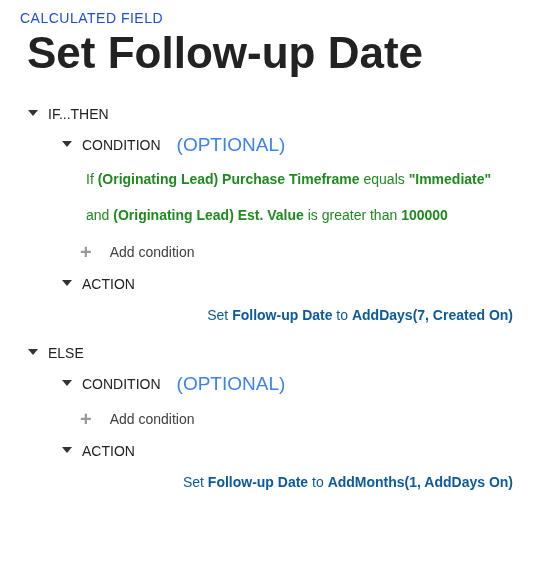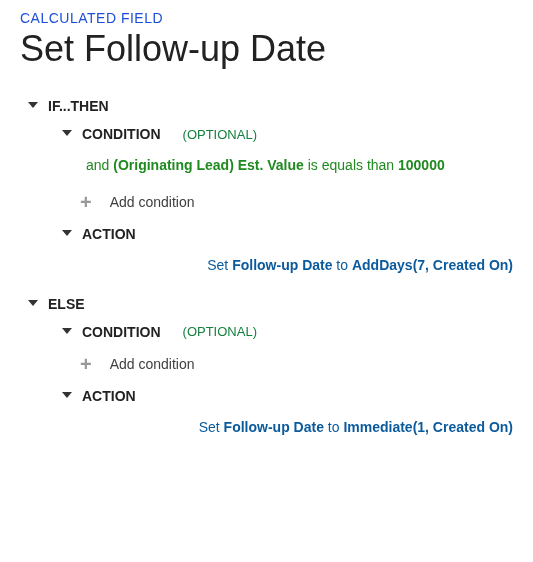--- a/index.html
+++ b/index.html
@@ -9,25 +9,26 @@
     color: #333;
     padding: 10px 20px 30px 20px;
     width: 533px;
   }
   .subtitle {
     font-size: 14px;
     color: #1d4ed8;
     letter-spacing: 0.5px;
   }
   .title {
-    font-size: 36px;
-    font-weight: 400;
+    font-size: 44px;
+    font-weight: 700;
     color: #222;
     margin-top: 2px;
     margin-bottom: 28px;
+    margin-left: 7px;
   }
   .section {
     margin-left: 8px;
     margin-bottom: 18px;
   }
   .subsection {
     margin-left: 34px;
     margin-top: 12px;
     margin-bottom: 14px;
   }
@@ -44,29 +45,29 @@
   }
   .chevron {
     display: inline-block;
     width: 0; height: 0;
     border-left: 5px solid transparent;
     border-right: 5px solid transparent;
     border-top: 6px solid #333;
     transform: translateY(-1px);
   }
   .section-title {
-    font-weight: 700;
+    font-weight: 400;
     font-size: 14px;
     color: #222;
   }
   .optional {
-    font-size: 13px;
-    color: #15803d;
+    font-size: 19px;
+    color: #3b82f6;
     font-weight: 400;
-    margin-left: 12px;
+    margin-left: 6px;
   }
   .green { color: #1f8a1f; }
   .blue { color: #0b5a9c; text-align: right; }
   .bold { font-weight: 700; }
   .add-row {
     display: flex;
     align-items: center;
     gap: 18px;
     margin-left: 18px;
     margin-top: 14px;
@@ -94,21 +95,24 @@
     <span class="section-title">IF...THEN</span>
   </div>
 
   <div class="subsection">
     <div class="header-row">
       <span class="chevron"></span>
       <span class="section-title">CONDITION</span>
       <span class="optional">(OPTIONAL)</span>
     </div>
     <div class="content-line green">
-      <span>and </span><span class="bold">(Originating Lead) Est. Value</span><span> is equals than </span><span class="bold">100000</span>
+      <span>If </span><span class="bold">(Originating Lead) Purchase Timeframe</span><span> equals </span><span class="bold">"Immediate"</span>
+    </div>
+    <div class="content-line green">
+      <span>and </span><span class="bold">(Originating Lead) Est. Value</span><span> is greater than </span><span class="bold">100000</span>
     </div>
     <div class="add-row">
       <span class="plus">+</span>
       <span class="add-text">Add condition</span>
     </div>
   </div>
 
   <div class="subsection">
     <div class="header-row">
       <span class="chevron"></span>
@@ -137,16 +141,16 @@
       <span class="add-text">Add condition</span>
     </div>
   </div>
 
   <div class="subsection">
     <div class="header-row">
       <span class="chevron"></span>
       <span class="section-title">ACTION</span>
     </div>
     <div class="content-line blue">
-      <span>Set </span><span class="bold">Follow-up Date</span><span> to </span><span class="bold">Immediate(1, Created On)</span>
+      <span>Set </span><span class="bold">Follow-up Date</span><span> to </span><span class="bold">AddMonths(1, AddDays On)</span>
     </div>
   </div>
 </div>
 
 </body></html>

